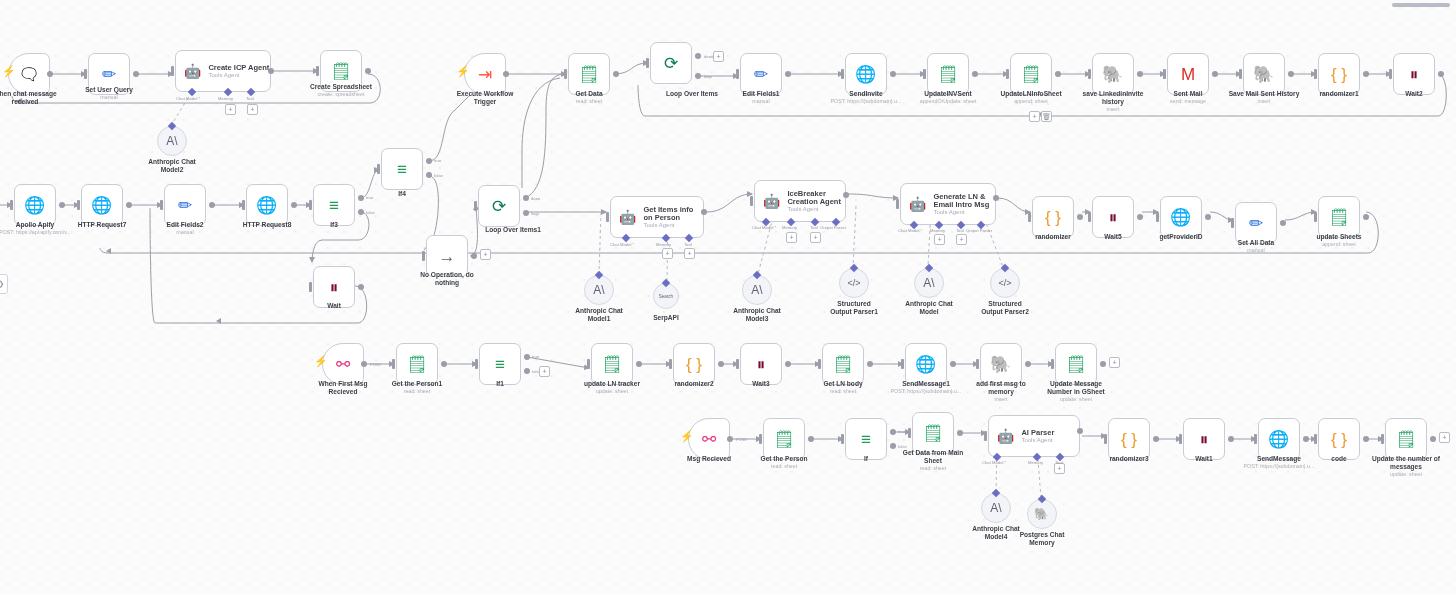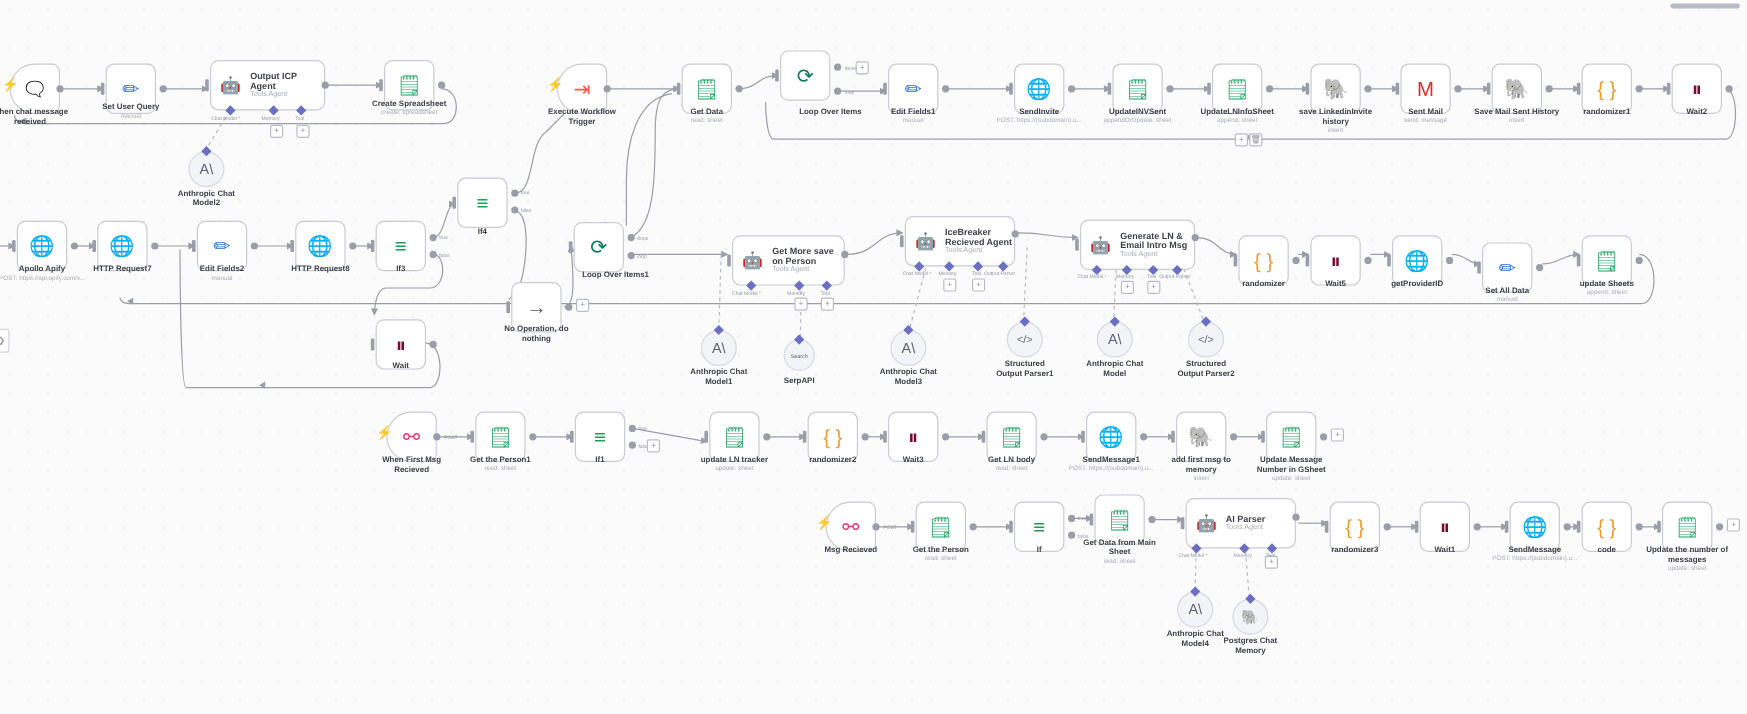--- a/index.html
+++ b/index.html
@@ -151,21 +151,21 @@
     <span class="ic" style="color:#2b6fe0">✏</span>
   </div>
   <div class="inport" style="left:84px;top:69px"></div>
   <div class="port" style="left:133px;top:71px"></div>
   <div class="lbl" style="left:64px;top:86px;width:90px">Set User Query</div>
   <div class="sub" style="left:64px;top:94px;width:90px">manual</div>
 
   <div class="node agent" style="left:175px;top:50px;width:96px">
     <span class="ic" style="font-size:14px">🤖</span>
     <span class="atxt">
-      <span class="atitle">Output ICP Agent</span>
+      <span class="atitle">Create ICP Agent</span>
       <span class="asub">Tools Agent</span>
     </span>
   </div>
   <div class="inport" style="left:171px;top:66px"></div>
   <div class="port" style="left:268px;top:68px"></div>
   <div class="dport" style="left:189px;top:89px"></div>
   <div class="dport" style="left:225px;top:89px"></div>
   <div class="dport" style="left:248px;top:89px"></div>
   <div class="ptlbl" style="left:176px;top:96px">Chat Model *</div>
   <div class="ptlbl" style="left:218px;top:96px">Memory</div>
@@ -360,41 +360,41 @@
   <div class="inport" style="left:474px;top:201px"></div>
   <div class="port" style="left:523px;top:195px"></div>
   <div class="port" style="left:523px;top:210px"></div>
   <div class="ptlbl" style="left:531px;top:196px">done</div>
   <div class="ptlbl" style="left:531px;top:211px">loop</div>
   <div class="lbl" style="left:466px;top:226px;width:94px">Loop Over Items1</div>
 
   <div class="node agent" style="left:610px;top:196px;width:94px">
     <span class="ic" style="font-size:14px">🤖</span>
     <span class="atxt">
-      <span class="atitle">Get More save on
+      <span class="atitle">Get Items info on
 Person</span>
       <span class="asub">Tools Agent</span>
     </span>
   </div>
   <div class="inport" style="left:606px;top:212px"></div>
   <div class="port" style="left:701px;top:209px"></div>
   <div class="dport" style="left:623px;top:235px"></div>
   <div class="dport" style="left:663px;top:235px"></div>
   <div class="dport" style="left:686px;top:235px"></div>
   <div class="ptlbl" style="left:610px;top:242px">Chat Model *</div>
   <div class="ptlbl" style="left:656px;top:242px">Memory</div>
   <div class="ptlbl" style="left:684px;top:242px">Tool</div>
   <div class="plusbox" style="left:662px;top:248px">+</div>
   <div class="plusbox" style="left:684px;top:248px">+</div>
 
   <div class="node agent" style="left:754px;top:180px;width:92px">
     <span class="ic" style="font-size:14px">🤖</span>
     <span class="atxt">
       <span class="atitle">IceBreaker
-Recieved Agent</span>
+Creation Agent</span>
       <span class="asub">Tools Agent</span>
     </span>
   </div>
   <div class="inport" style="left:750px;top:196px"></div>
   <div class="port" style="left:843px;top:192px"></div>
   <div class="dport" style="left:763px;top:219px"></div>
   <div class="dport" style="left:788px;top:219px"></div>
   <div class="dport" style="left:812px;top:219px"></div>
   <div class="dport" style="left:833px;top:219px"></div>
   <div class="ptlbl" style="left:752px;top:225px">Chat Model *</div>

